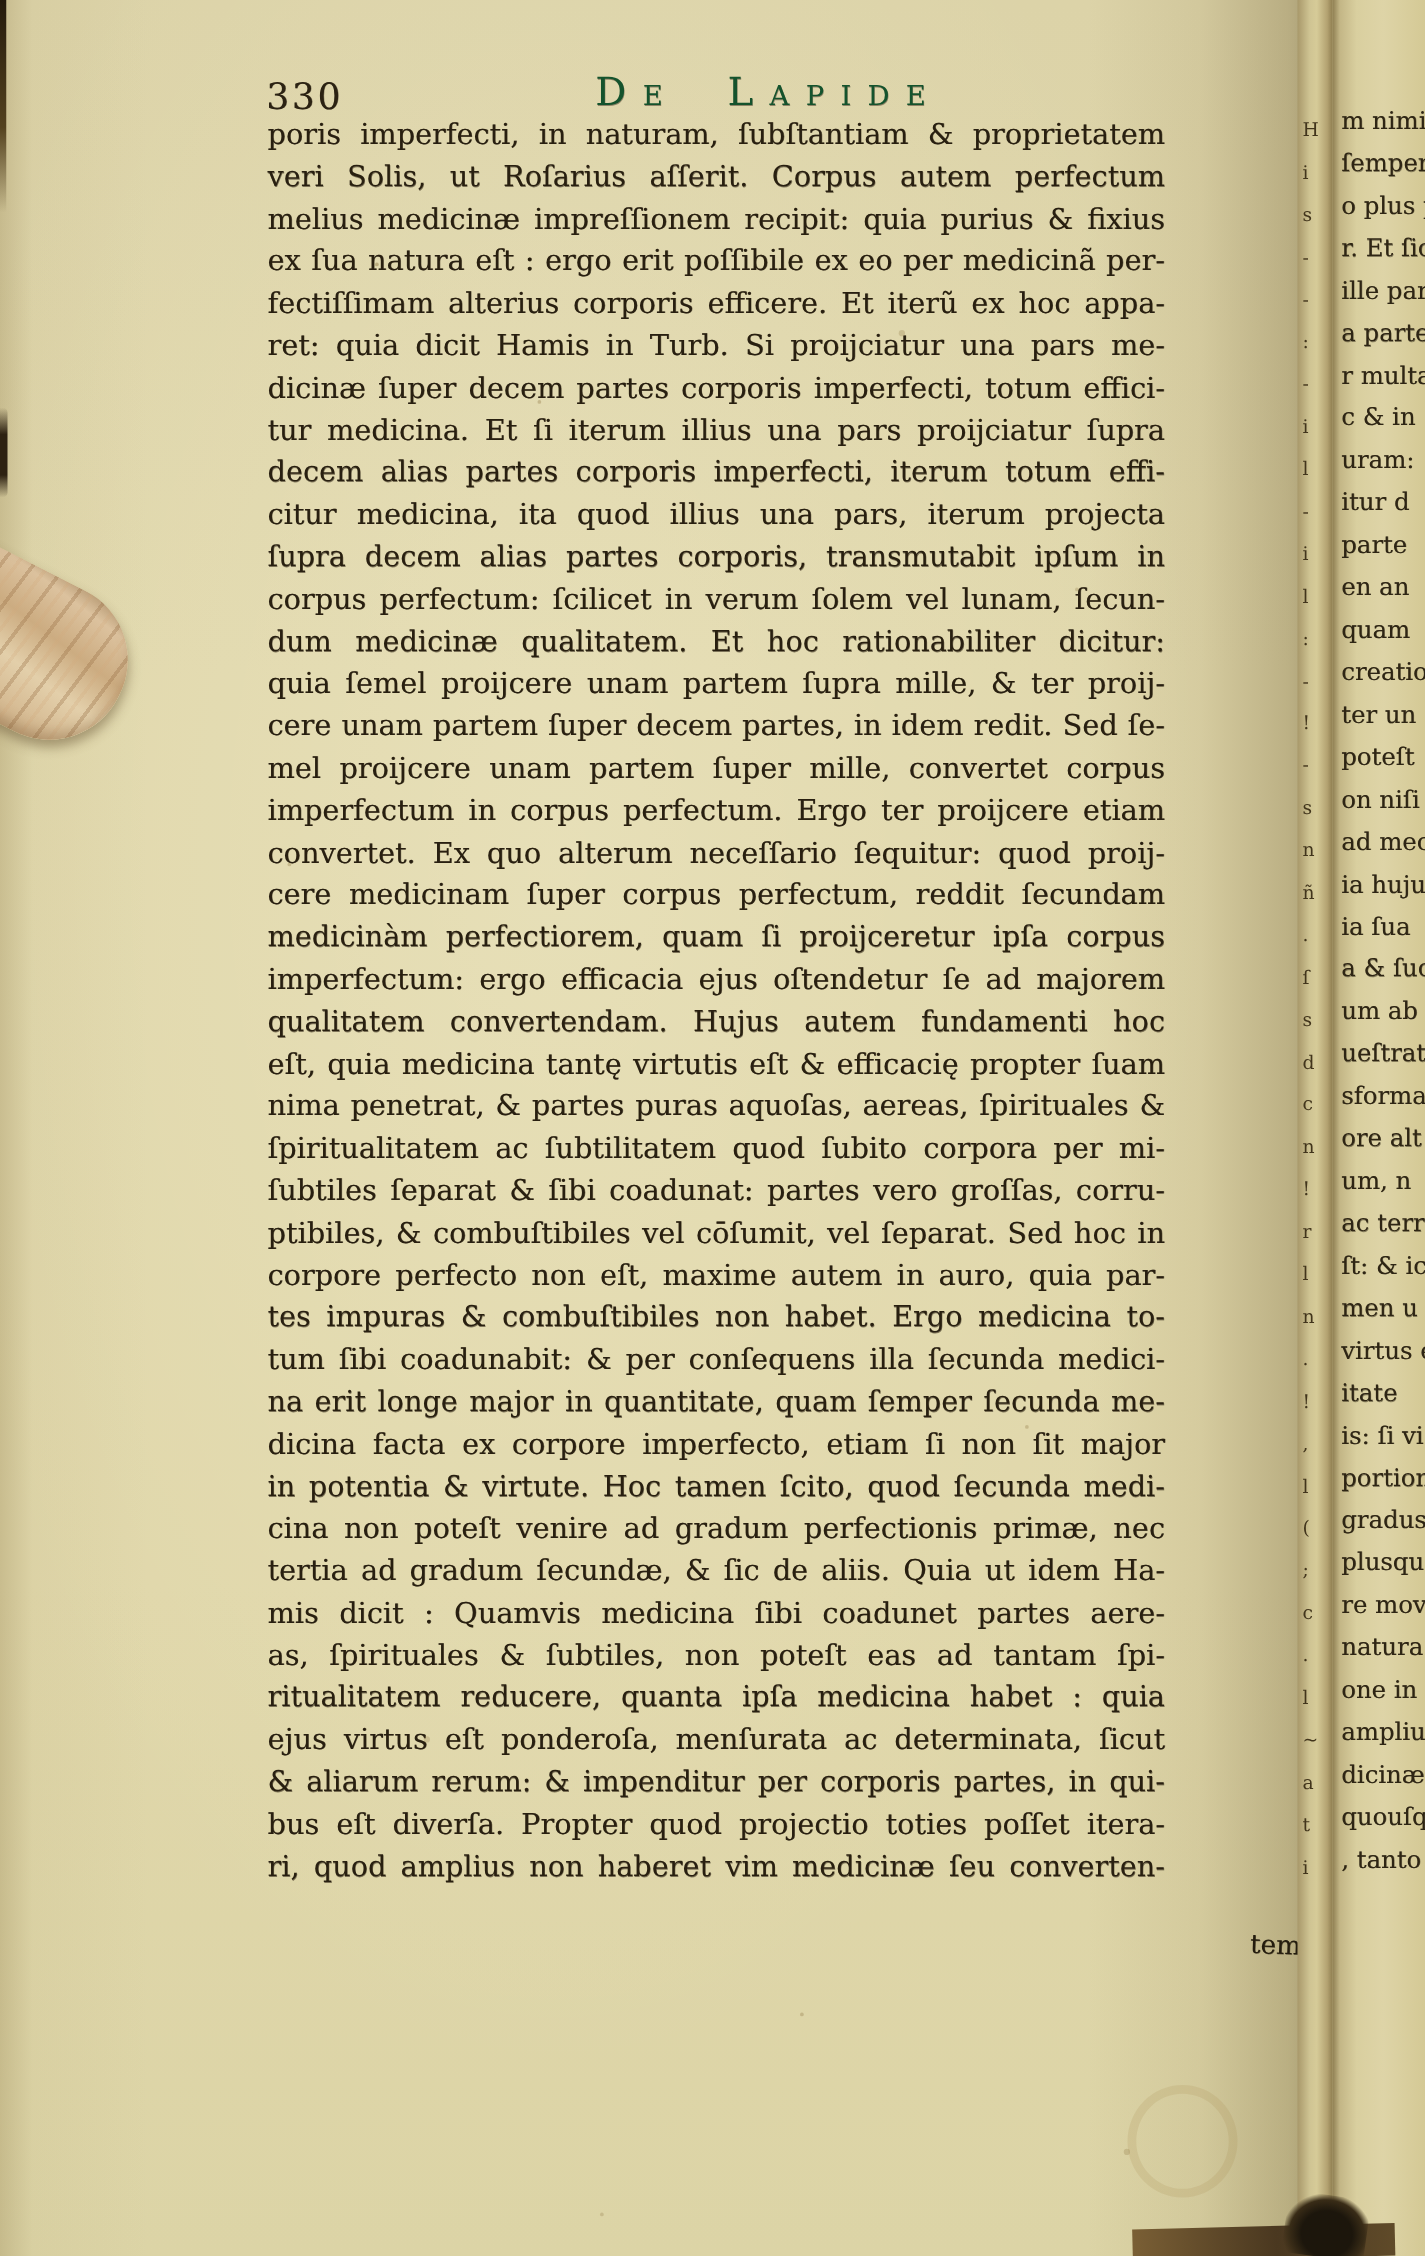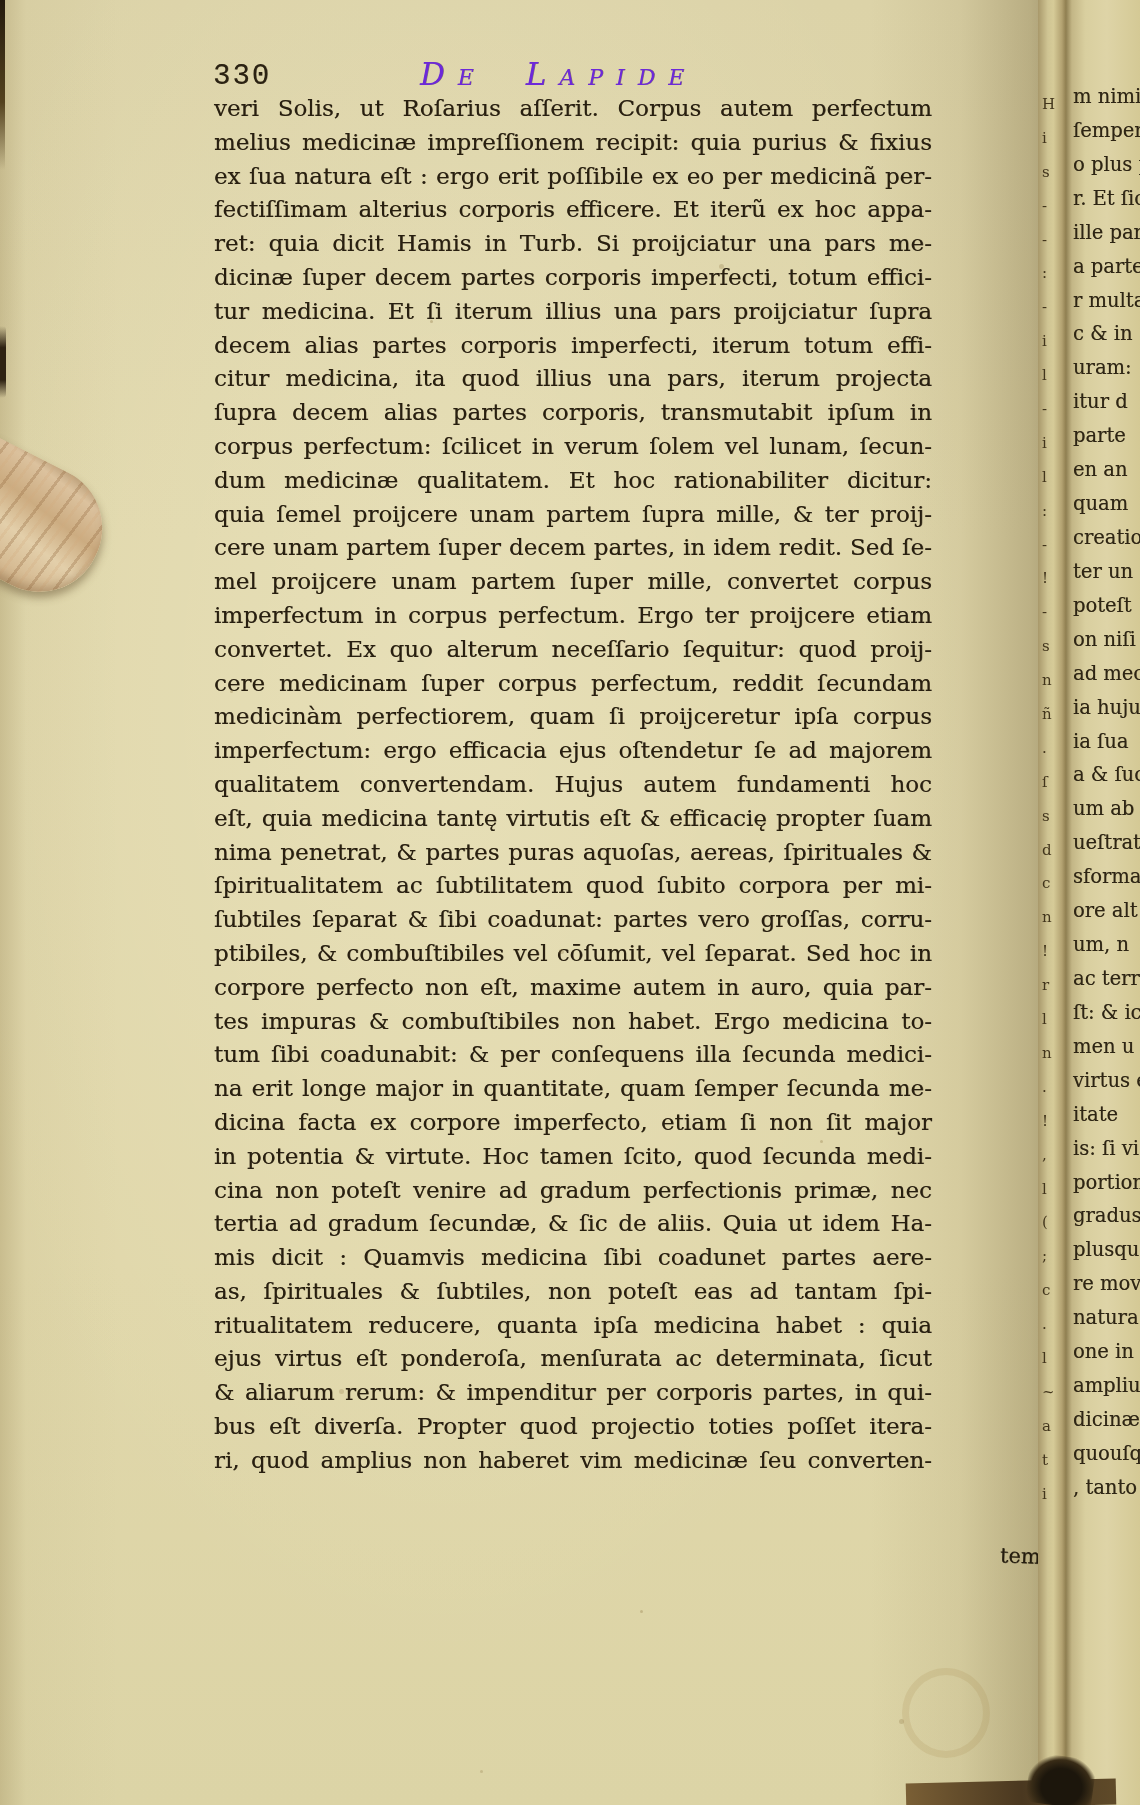--- a/index.html
+++ b/index.html
@@ -17,26 +17,26 @@
   }
   .page-main::after { 
     content:""; position:absolute; inset:0;
     background:linear-gradient(90deg, rgba(140,120,70,0.28) 0px, rgba(140,120,70,0.05) 26px,
       rgba(0,0,0,0) 120px, rgba(0,0,0,0) 870px, rgba(120,100,55,0.10) 960px,
       rgba(105,88,45,0.30) 1030px, rgba(90,74,38,0.45) 1062px);
   }
   
   .page-number {
     position:absolute; left:213px; top:60px; font-size:29px; color:#2b2212;
-    letter-spacing:2px; text-shadow:0.4px 0.4px 0 rgba(43,34,18,0.45);font-family:Liberation Mono, monospace;
+    letter-spacing:2px; text-shadow:0.4px 0.4px 0 rgba(43,34,18,0.45);
   }
   .running-title {
-    position:absolute; left:420px; top:56px; width:390px; text-align:left;
+    position:absolute; left:420px; top:56px; width:390px; text-align:center;
     font-variant:small-caps; font-size:31px; letter-spacing:13px; word-spacing:16px;
-    color:#6d28d9; text-shadow:0.4px 0.4px 0 rgba(43,34,18,0.45);font-style:italic;
+    color:#14532d; text-shadow:0.4px 0.4px 0 rgba(43,34,18,0.45);
   }
   
   .text-block {
     position:absolute; left:214px; top:92px; width:718px;
     color:#281f10; font-size:23px; text-shadow:0.35px 0.35px 0 rgba(40,30,15,0.55);
   }
   .text-line {
     height:33.8px; line-height:33.8px; white-space:nowrap;
     text-align:justify; text-align-last:justify; text-justify:inter-word;
   }
@@ -116,20 +116,21 @@
 
 <div class="photo">
 
   <div class="page-main"></div>
 
   <div class="page-number">330</div>
 
   <div class="running-title">De Lapide</div>
 
   <div class="text-block">
+      <div class="text-line">poris imperfecti, in naturam, ſubſtantiam &amp; proprietatem</div>
       <div class="text-line">veri Solis, ut Roſarius aſſerit. Corpus autem perfectum</div>
       <div class="text-line">melius medicinæ impreſſionem recipit: quia purius &amp; fixius</div>
       <div class="text-line">ex ſua natura eſt : ergo erit poſſibile ex eo per medicinã per-</div>
       <div class="text-line">fectiſſimam alterius corporis efficere. Et iterũ ex hoc appa-</div>
       <div class="text-line">ret: quia dicit Hamis in Turb. Si proijciatur una pars me-</div>
       <div class="text-line">dicinæ ſuper decem partes corporis imperfecti, totum effici-</div>
       <div class="text-line">tur medicina. Et ſi iterum illius una pars proijciatur ſupra</div>
       <div class="text-line">decem alias partes corporis imperfecti, iterum totum effi-</div>
       <div class="text-line">citur medicina, ita quod illius una pars, iterum projecta</div>
       <div class="text-line">ſupra decem alias partes corporis, transmutabit ipſum in</div>

